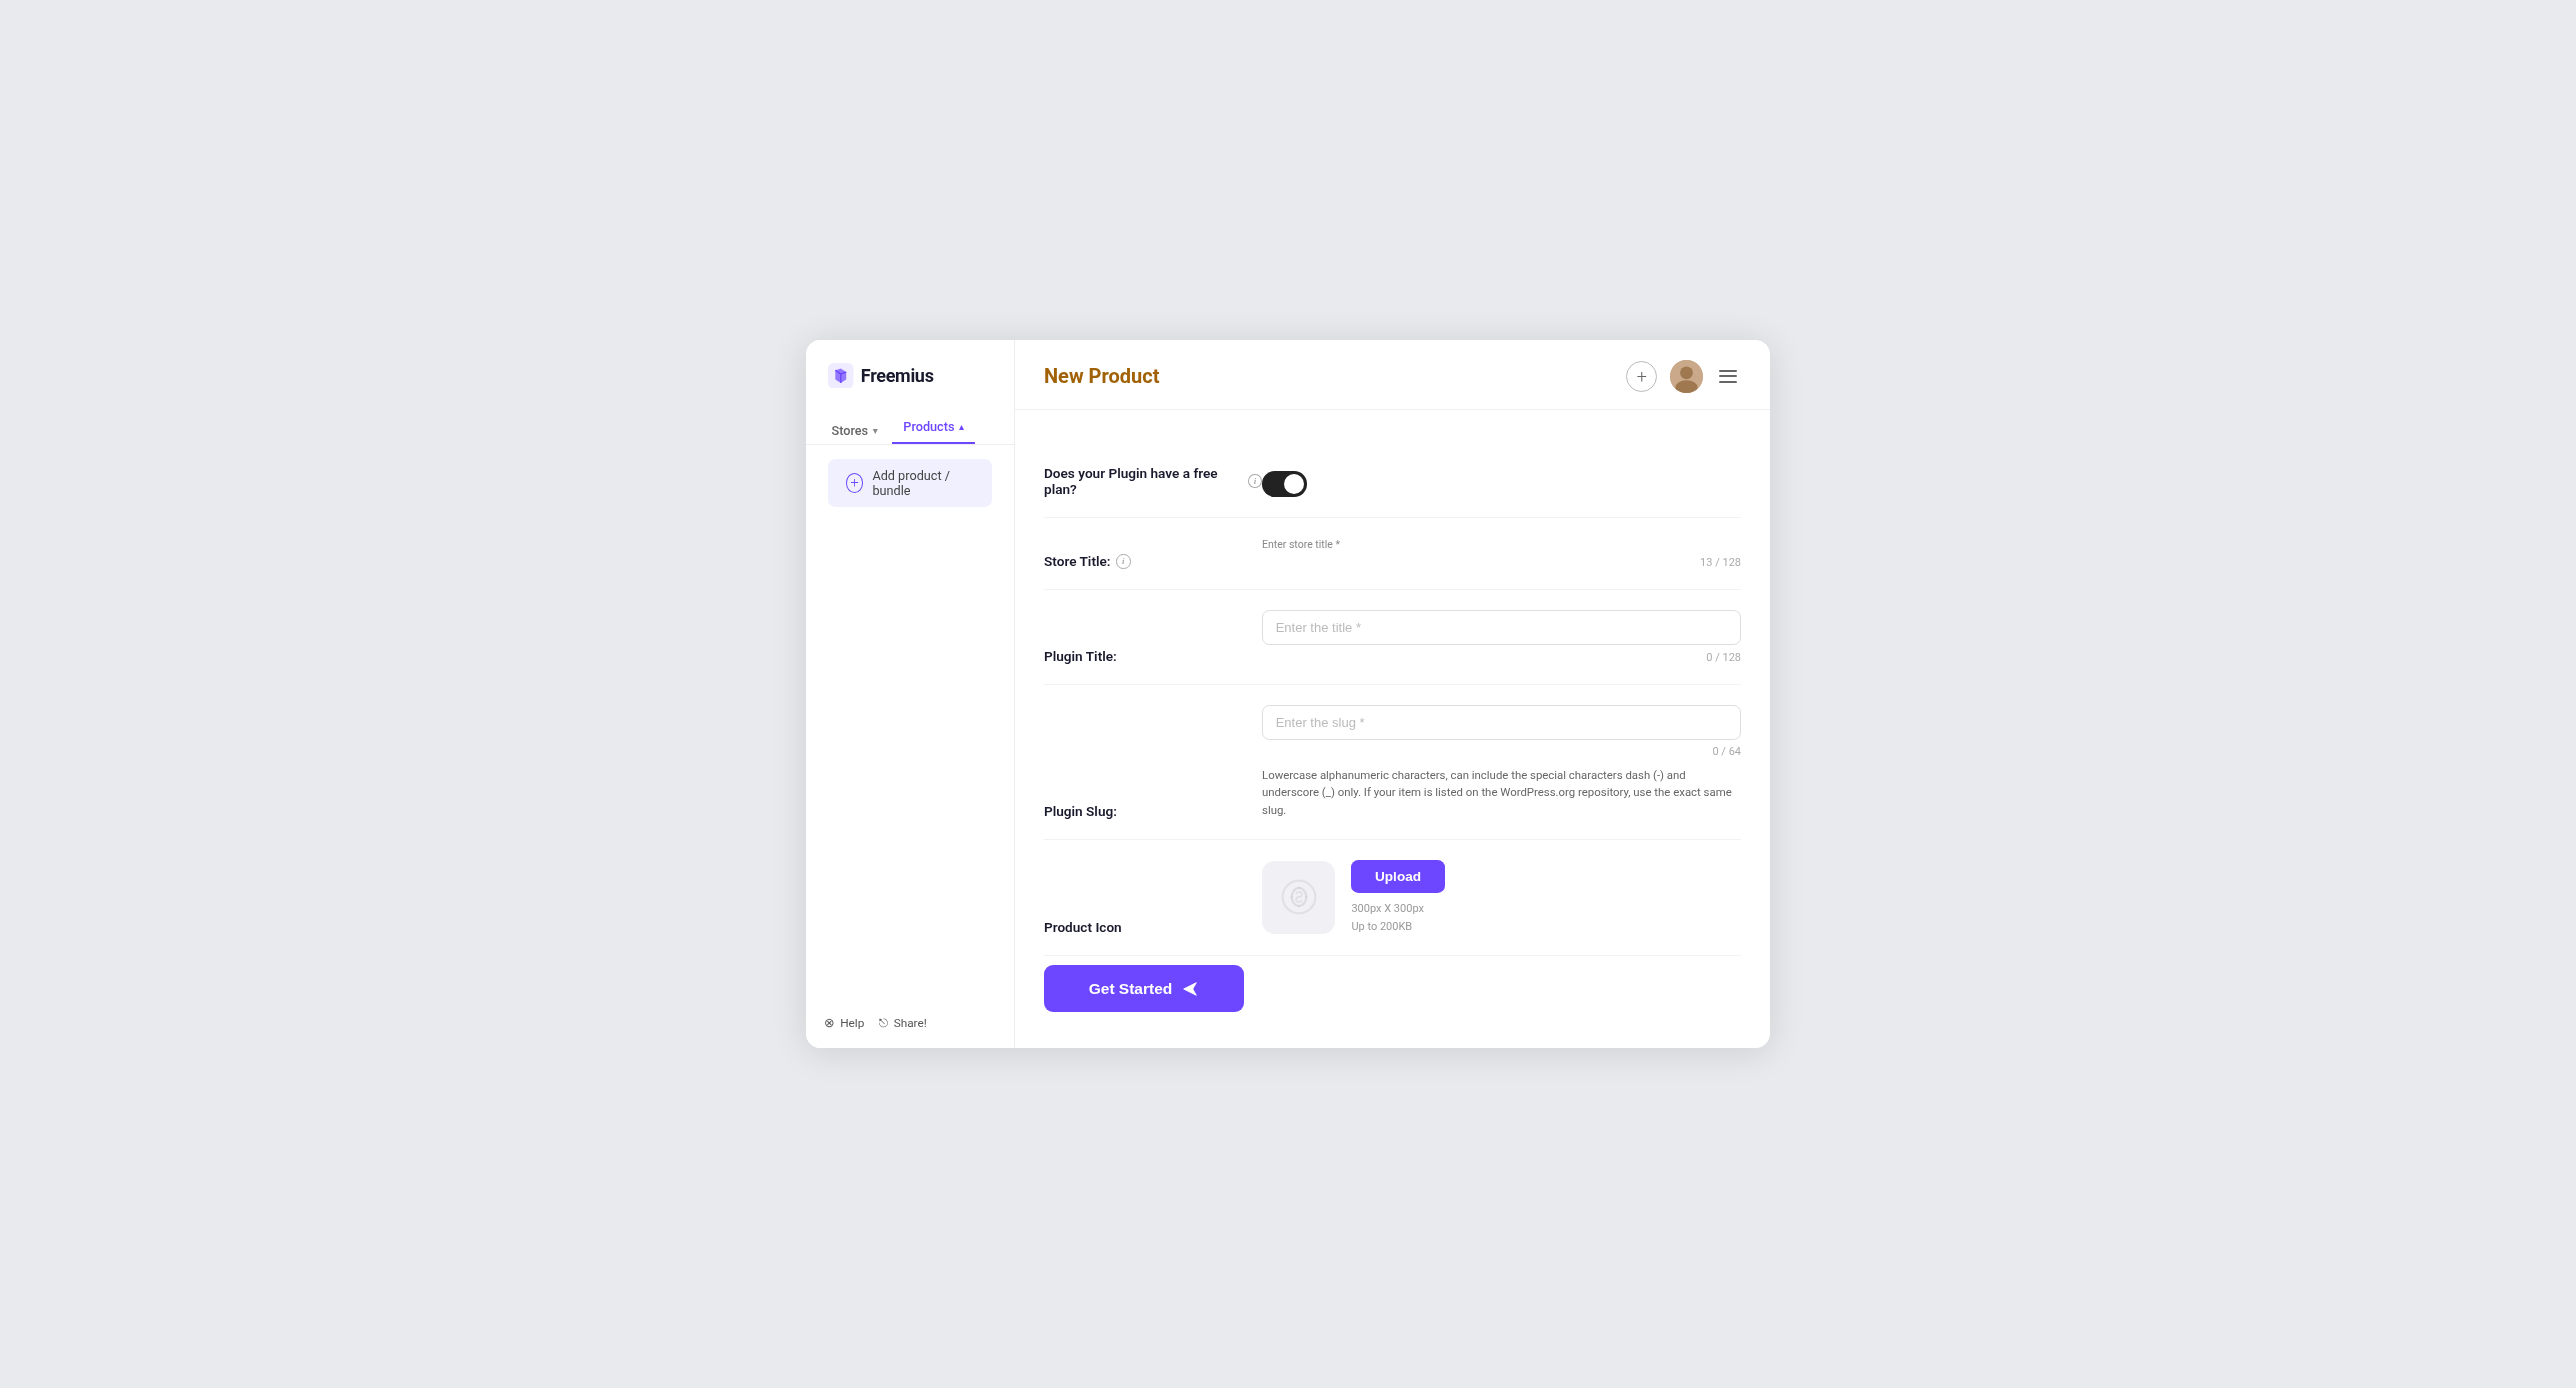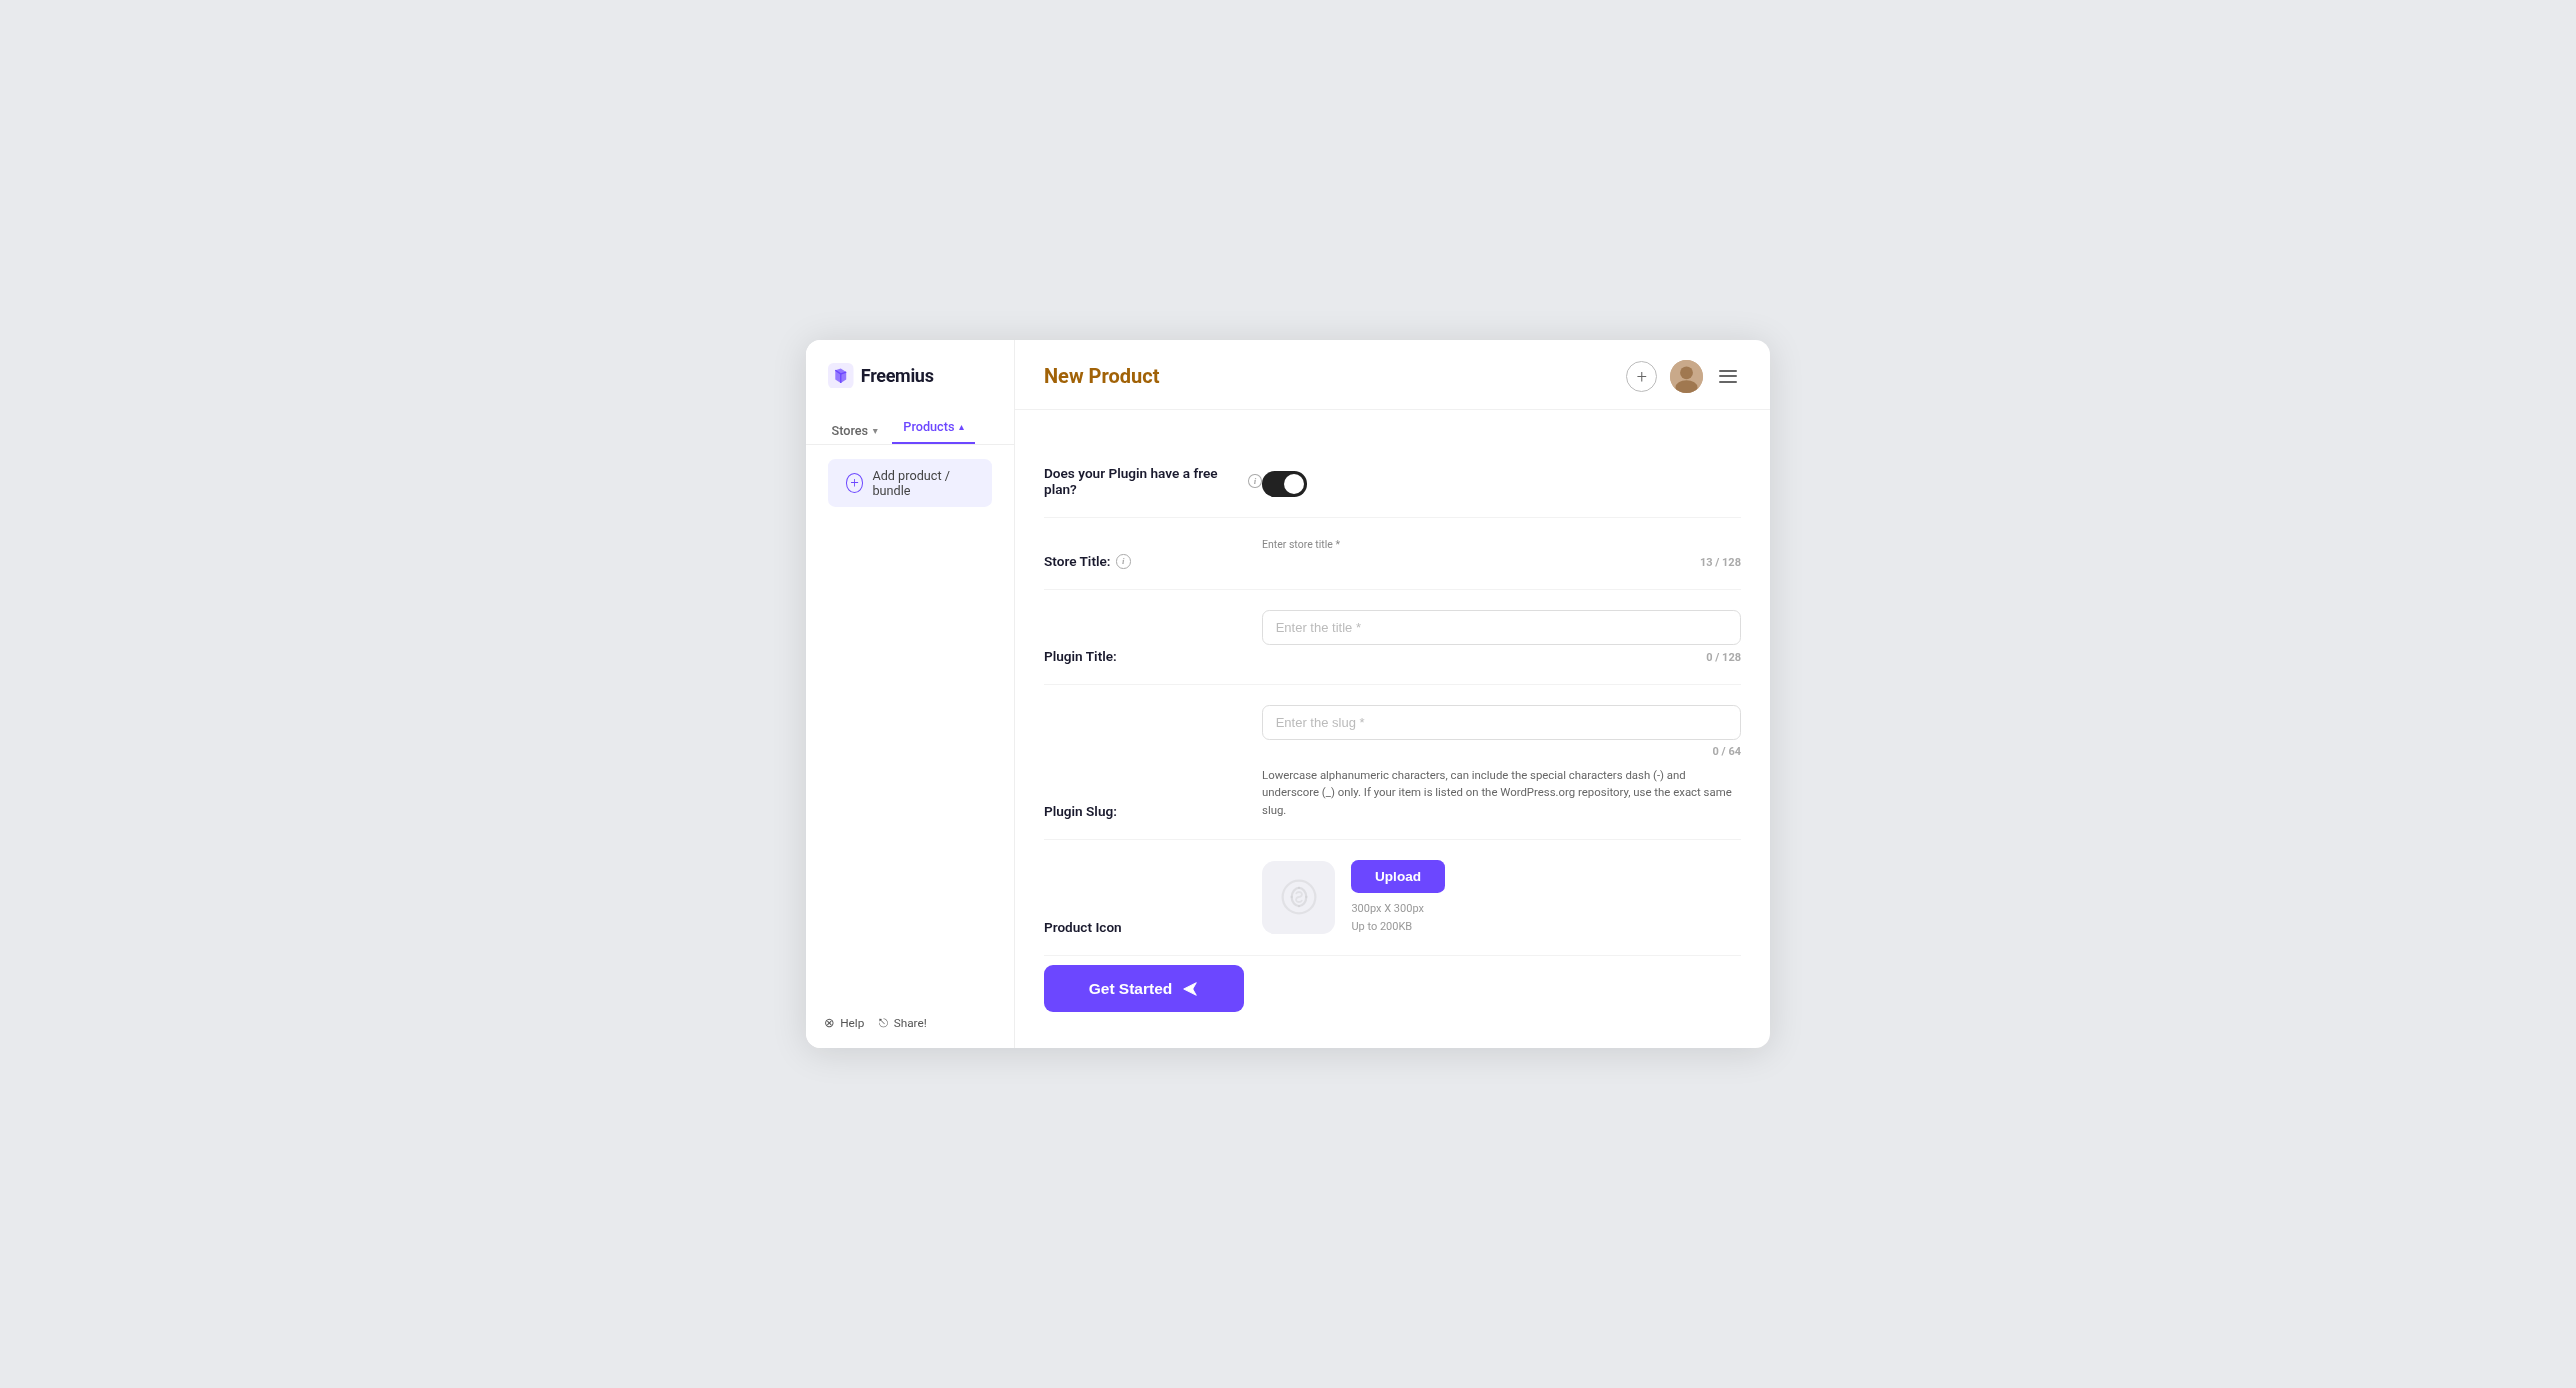--- a/index.html
+++ b/index.html
@@ -217,21 +217,20 @@
       color: #333;
       outline: none;
       background: #fff;
     }
     .text-input::placeholder { color: #bbb; }
     .char-count {
       text-align: right;
       font-size: 11px;
       color: #aaa;
       margin-top: 5.5px;
-      font-weight: bold;
     }
     .slug-hint {
       font-size: 11.4px;
       color: #666;
       margin-top: 9px;
       line-height: 1.5;
     }
     
     .toggle-row {
       display: flex;

